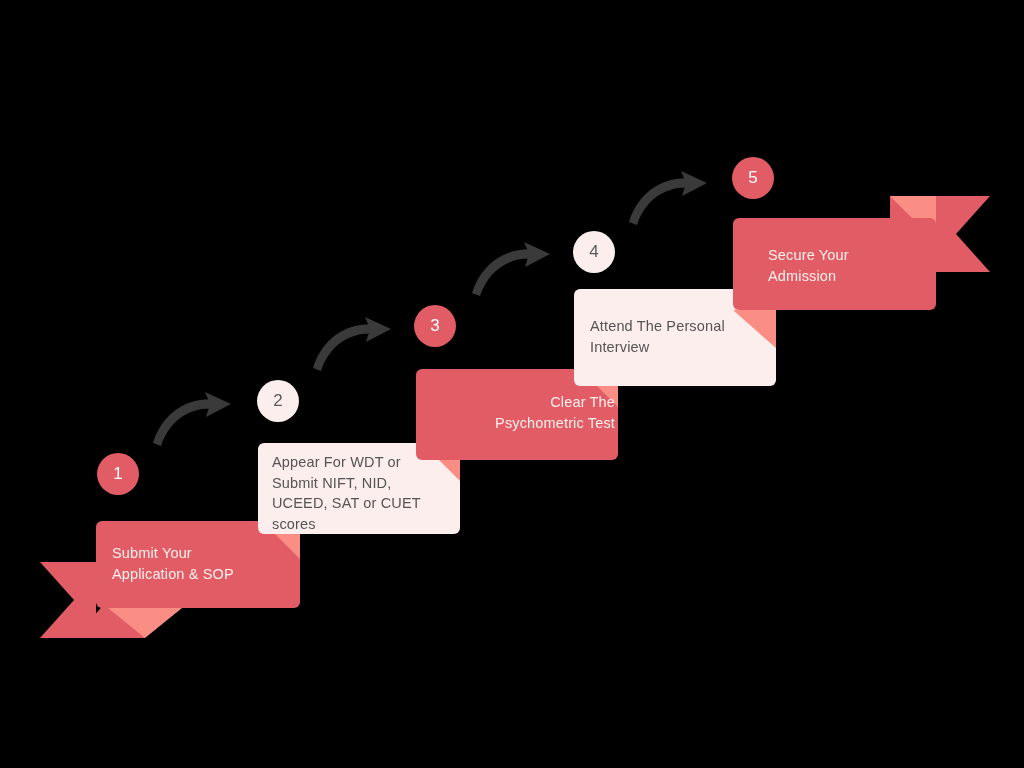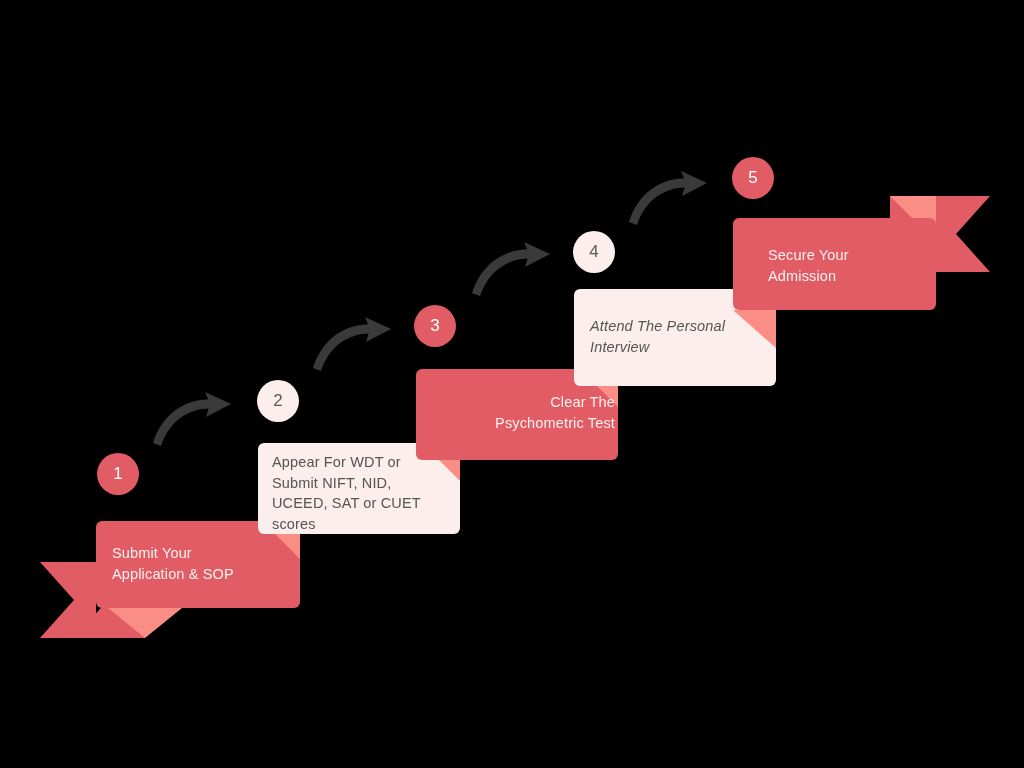--- a/index.html
+++ b/index.html
@@ -130,21 +130,21 @@
 Submit  NIFT, NID,
 UCEED, SAT or CUET
 scores</div>
 
   <div class="step-label label-on-red" style="left:112px; top:543px; width:190px;">Submit Your
 Application &amp; SOP</div>
 
   <div class="step-label label-on-red" style="left:430px; top:392px; width:185px;text-align:right;">Clear The
 Psychometric Test</div>
 
-  <div class="step-label label-on-light" style="left:590px; top:316px; width:185px;font-style:italic;">Attend The Personal
+  <div class="step-label label-on-light" style="left:590px; top:316px; width:185px;">Attend The Personal
 Interview</div>
 
   <div class="step-label label-on-red" style="left:748px; top:245px; width:185px;margin-left:20px;">Secure Your
 Admission</div>
 
   <div class="badge-num badge-num-light" style="left:98px; top:464px; width:40px;">1</div>
 
   <div class="badge-num badge-num-dark" style="left:258px; top:391px; width:40px;">2</div>
 
   <div class="badge-num badge-num-light" style="left:415px; top:316px; width:40px;">3</div>

